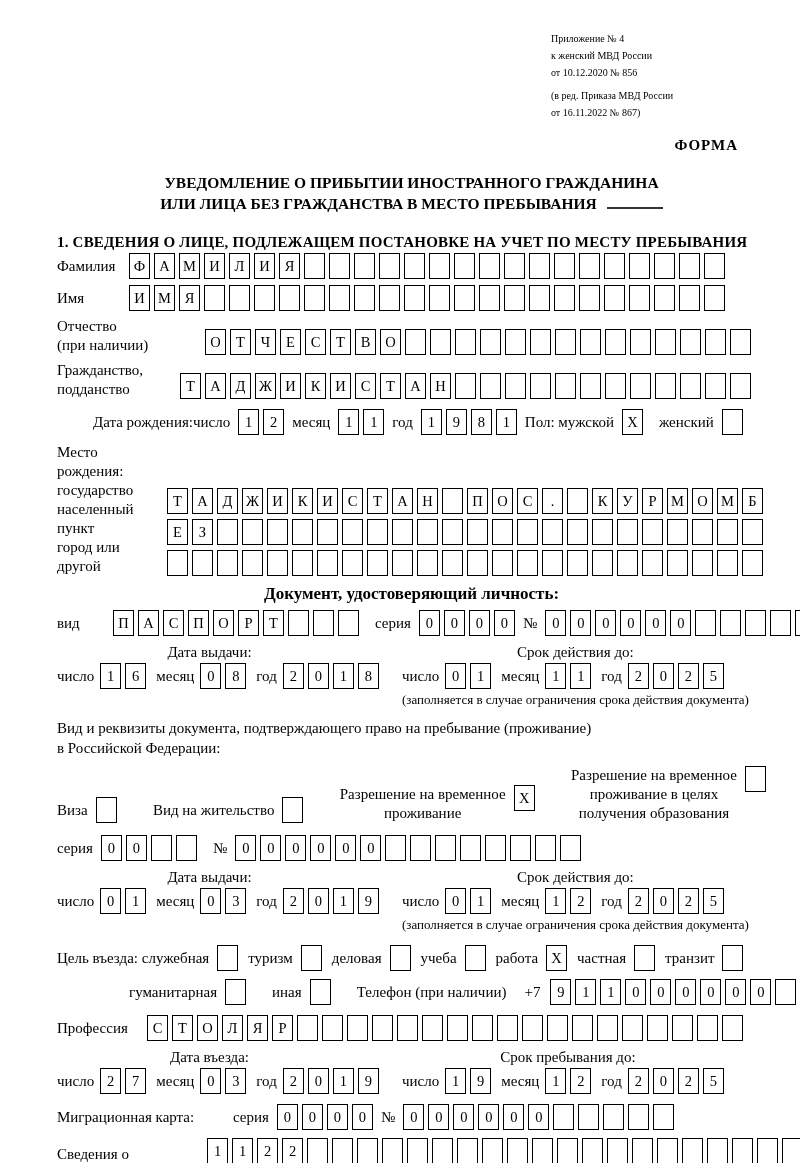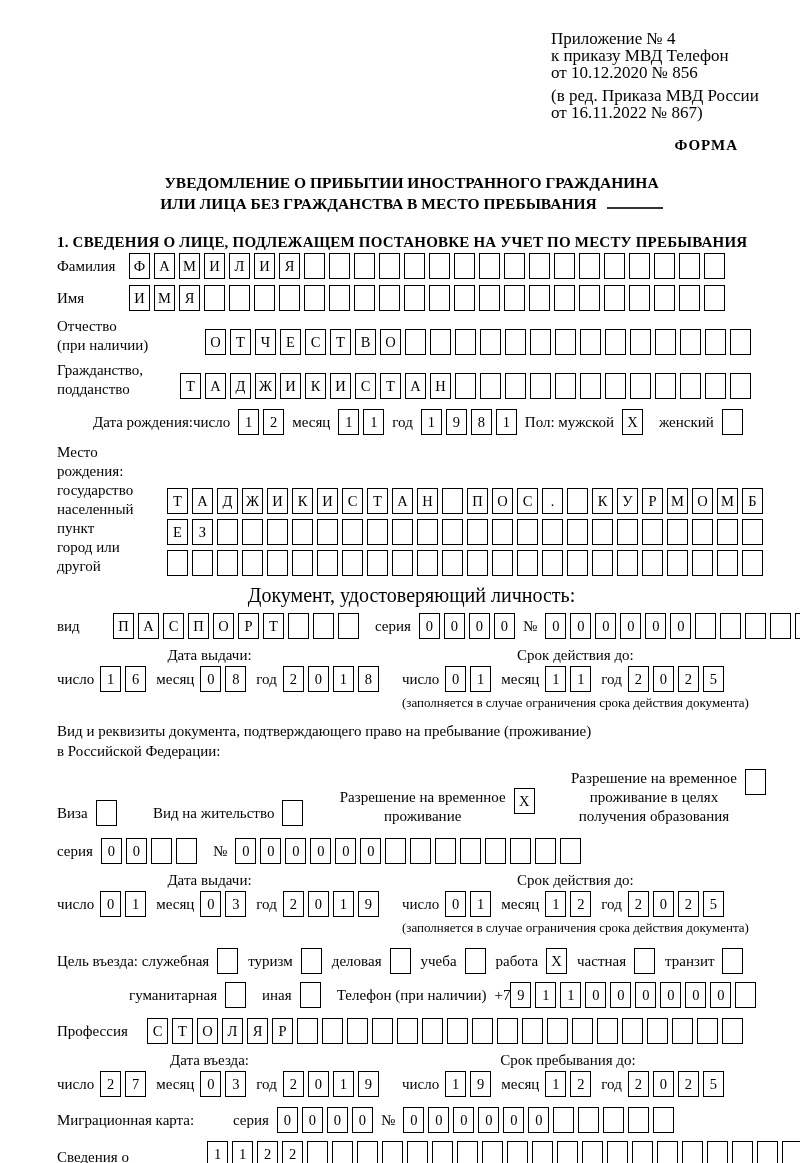--- a/index.html
+++ b/index.html
@@ -1,20 +1,20 @@
 <!DOCTYPE html>
 <html><head>
 <meta charset="utf-8">
 <style>
   html,body{margin:0;padding:0;background:#ffffff;width:800px;height:1163px;overflow:hidden;}
   body{font-family:"Liberation Serif","DejaVu Serif",serif;color:#000;font-size:15px;}
   .page{padding:30px 34px 10px 57px;}
 
   
-  .hdr-note{margin-left:auto;width:215px;font-size:17px;line-height:17px;}
+  .hdr-note{margin-left:auto;width:215px;font-size:10px;line-height:17px;}
   .hdr-note .gap{margin-top:6px;}
   .forma{text-align:right;font-weight:bold;font-size:15px;letter-spacing:1px;margin-top:16px;padding-right:28px;}
 
   
   .title{text-align:center;font-weight:bold;font-size:15.5px;line-height:21px;margin-top:18px;}
   .blank-line{display:inline-block;width:56px;border-bottom:2px solid #333;margin-left:10px;height:12px;}
   .sec-title{font-weight:bold;font-size:15px;margin-top:20px;letter-spacing:0.2px;}
 
   
   .row{display:flex;align-items:center;margin-top:6px;}
@@ -31,47 +31,47 @@
 
   .w-surname{width:72px;flex:none;}
   .w-patr{width:148px;flex:none;}
   .w-cit{width:123px;flex:none;}
   .w-place{width:110px;flex:none;}
   .w-vid{width:56px;flex:none;}
   .w-prof{width:90px;flex:none;}
   .w-mig{width:176px;flex:none;}
   .w-rep{width:150px;flex:none;}
 
-  .doc-head{text-align:center;font-weight:normal;margin-top:8px;font-size:20px;}
+  .doc-head{text-align:center;font-weight:bold;margin-top:8px;font-size:17px;}
 
   
   .dates{display:flex;margin-top:8px;align-items:flex-start;}
   .dcol{display:flex;flex-direction:column;}
   .dcol .dhead{text-align:center;margin-bottom:2px;}
   .dfields{display:flex;align-items:center;}
   .dfields .lbl{margin-right:6px;}
   .dfields .cells{margin-right:10px;}
   .dnote{font-size:13px;margin-top:3px;white-space:nowrap;}
 
   .plain{margin-top:10px;line-height:20px;}
 
   .pair{display:inline-flex;align-items:center;gap:8px;}
   .pair.top{align-items:flex-start;}
   .permit-types{justify-content:space-between;margin-top:8px;}
   .purpose-row{margin-top:12px;display:flex;align-items:center;gap:10px;}
-  .phone-row{margin-top:8px;display:flex;align-items:center;padding-left:72px;}
+  .phone-row{margin-top:8px;display:flex;align-items:center;gap:10px;padding-left:72px;}
 </style>
 </head>
 <body>
 
 <div class="page">
 
   <div class="hdr-note">
     <div>Приложение № 4</div>
-    <div>к приказу МВД Телефон</div>
+    <div>к женский МВД России</div>
     <div>от 10.12.2020 № 856</div>
     <div class="gap">(в ред. Приказа МВД России</div>
     <div>от 16.11.2022 № 867)</div>
   </div>
 
   <div class="forma">ФОРМА</div>
 
   <div class="title">
     <div>УВЕДОМЛЕНИЕ О ПРИБЫТИИ ИНОСТРАННОГО ГРАЖДАНИНА</div>
     <div><span>ИЛИ ЛИЦА БЕЗ ГРАЖДАНСТВА В МЕСТО ПРЕБЫВАНИЯ</span><span class="blank-line"></span></div>

